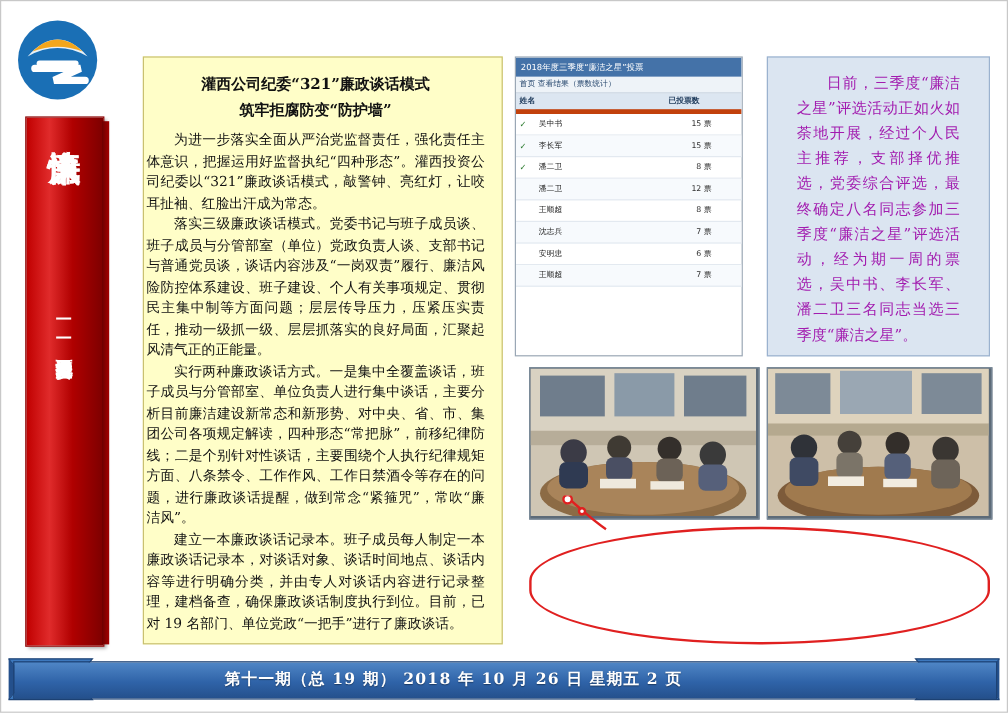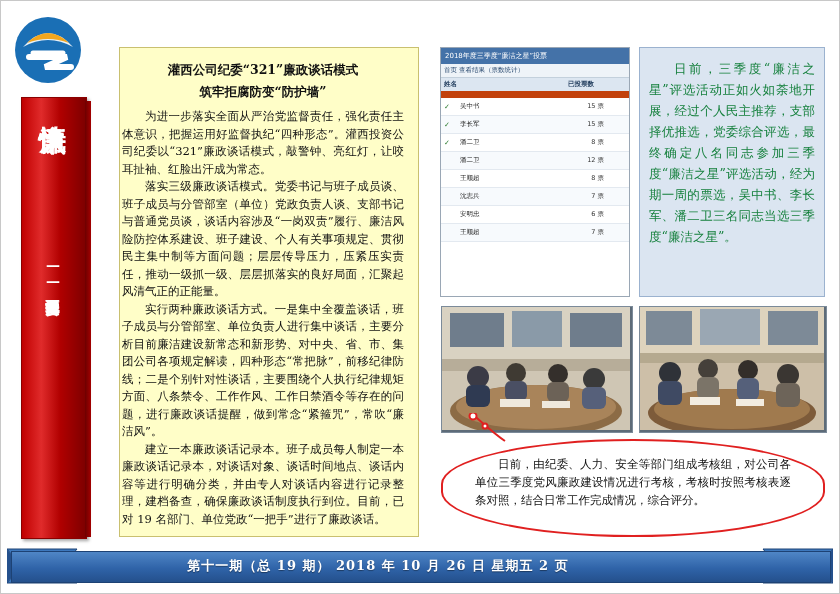--- a/index.html
+++ b/index.html
@@ -69,56 +69,56 @@
     margin-bottom:6px;
   }
   .article p{
     margin:0 0 0 0;
     font-size:11.5px;line-height:17.5px;
     text-indent:2em;text-align:justify;
   }
 
   
   .xl{
-    position:absolute;left:439px;top:46px;width:190px;height:250px;
+    position:absolute;left:428px;top:46px;width:190px;height:250px;
     border:1px solid #9aa7b5;background:#ffffff;box-sizing:border-box;
     font-size:7px;color:#222;overflow:hidden;
   }
   .xl .xl-title{
     background:#4472a8;color:#fff;font-size:7px;padding:3px 4px;
     white-space:nowrap;overflow:hidden;
   }
   .xl .xl-sub{
     background:#eef3f8;border-bottom:1px solid #c3d0dc;
     padding:2px 3px;font-size:6.5px;color:#2a4a70;
   }
   .xl .xl-head{
-    display:flex;background:#dce6f1;border-bottom:7px solid #c2410c;
+    display:flex;background:#dce6f1;border-bottom:4px solid #c2410c;
     font-size:6.5px;color:#1f3b5c;font-weight:bold;
   }
   .xl .xl-head div{padding:2px 3px;}
   .xl .c1{width:92px;}
   .xl .c2{width:52px;text-align:right;}
   .xl .xl-row{
     display:flex;border-bottom:1px solid #e3e9f0;font-size:6.5px;
     align-items:center;height:17px;
   }
   .xl .xl-row div{padding:0 3px;}
   .xl .tick{width:10px;color:#2f7d32;font-size:7px;}
   .xl .nm{width:82px;}
   .xl .vl{width:56px;text-align:right;color:#333;}
   .xl .xl-row:nth-child(odd){background:#f7fafd;}
 
   
   .bluebox{
     position:absolute;left:638px;top:46px;width:186px;height:250px;
     background:#dbe5f1;border:1px solid #9bb2cf;box-sizing:border-box;
-    padding:10px 9px;
-    font-family:"DejaVu Serif","Liberation Serif",serif;
-    font-size:12.5px;line-height:21px;color:#15803d;text-align:justify;
+    padding:10px 24px;
+    font-family:"DejaVu Serif","Liberation Serif",serif;
+    font-size:12.5px;line-height:21px;color:#a21caf;text-align:justify;
   }
   .bluebox p{margin:0;text-indent:2em;}
 
   
   .photo{
     position:absolute;border:1px solid #7b8a99;overflow:hidden;
     background:#5d6b78;
   }
   .photo svg{display:block;}
   #photo-left{left:440px;top:305px;width:190px;height:125px;}
@@ -299,23 +299,20 @@
     </svg>
   </div>
 
   <div class="callout">
     <div class="bubble"></div>
     <svg class="tail" viewBox="0 0 40 30">
       <path d="M38 28 C26 20 16 10 4 0" stroke="#e02020" stroke-width="2" fill="none"></path>
       <circle cx="6" cy="3" r="3.5" stroke="#e02020" stroke-width="2" fill="#fff"></circle>
       <circle cx="18" cy="13" r="2.5" stroke="#e02020" stroke-width="2" fill="#fff"></circle>
     </svg>
-    <div class="ctext">
-      <p>日前，由纪委、人力、安全等部门组成考核组，对公司各单位三季度党风廉政建设情况进行考核，考核时按照考核表逐条对照，结合日常工作完成情况，综合评分。</p>
-    </div>
   </div>
 
   <div class="banner">
     <svg class="ribbon-l" viewBox="0 0 90 38">
       <polygon points="0,2 70,2 56,19 70,36 0,36 14,19" fill="#3d78bd" stroke="#1d4274"></polygon>
       <polygon points="0,2 14,19 0,36" fill="#24508c"></polygon>
     </svg>
     <svg class="ribbon-r" viewBox="0 0 90 38">
       <polygon points="90,2 20,2 34,19 20,36 90,36 76,19" fill="#3d78bd" stroke="#1d4274"></polygon>
       <polygon points="90,2 76,19 90,36" fill="#24508c"></polygon>

